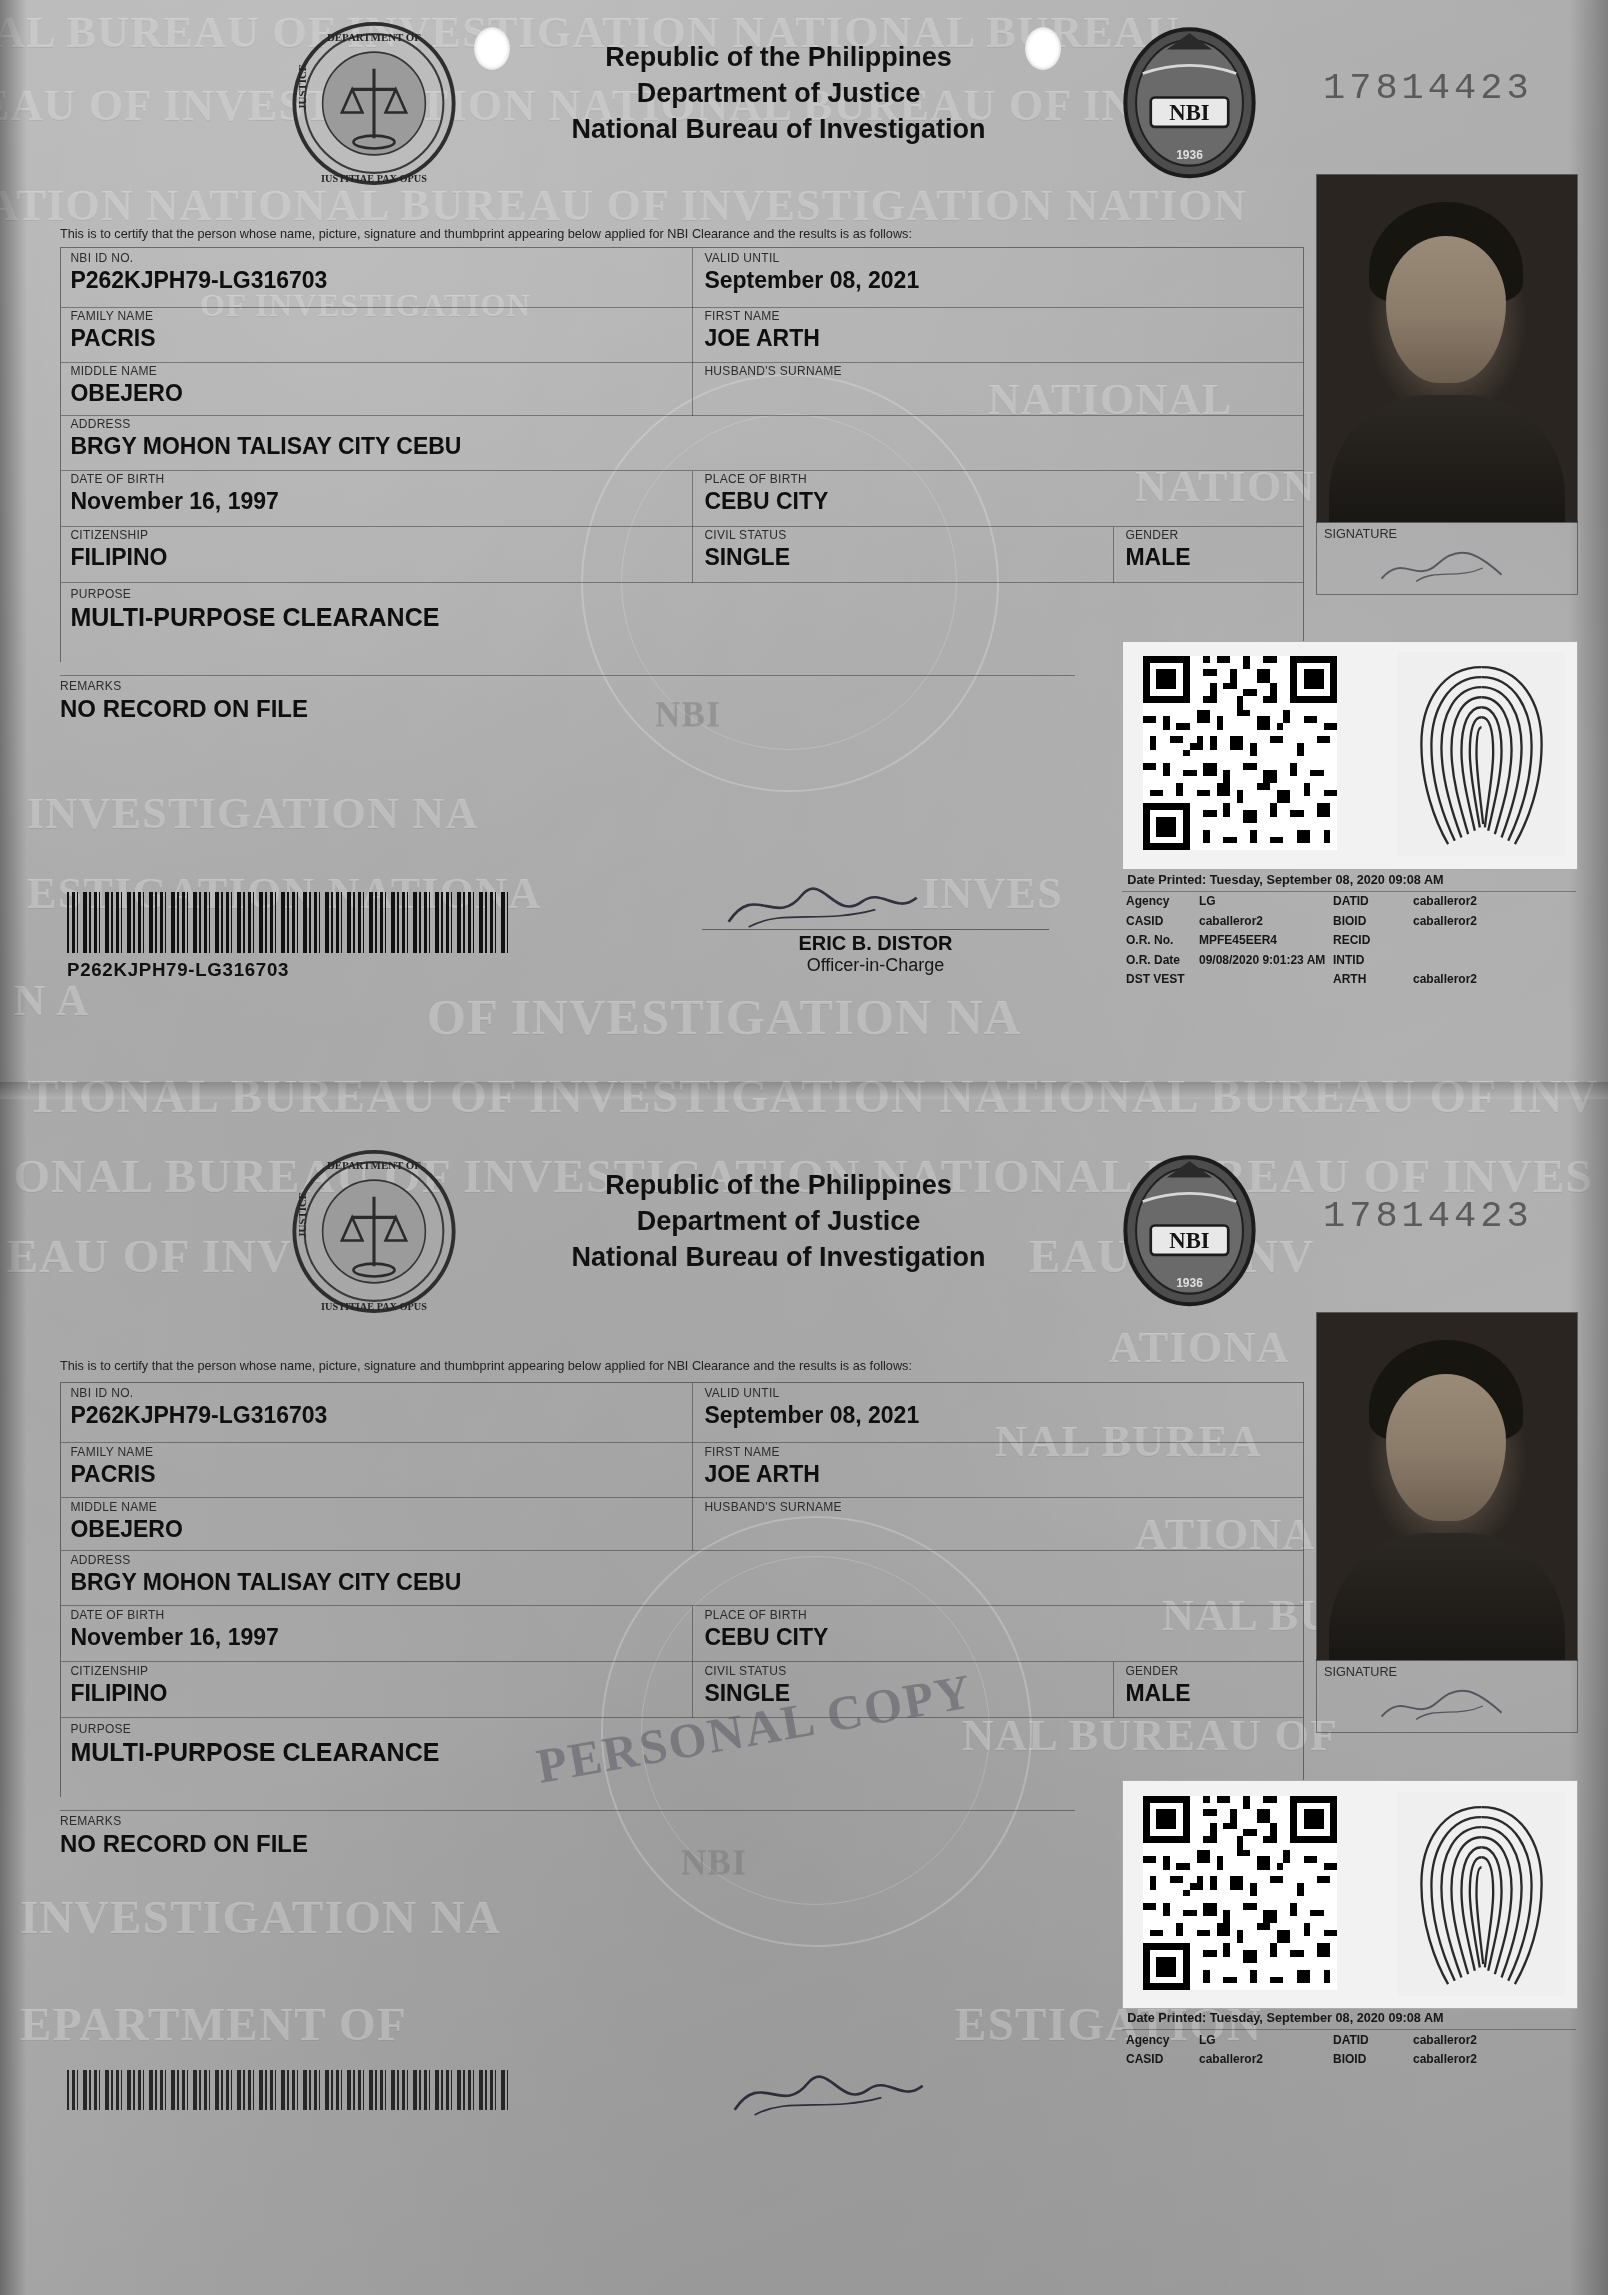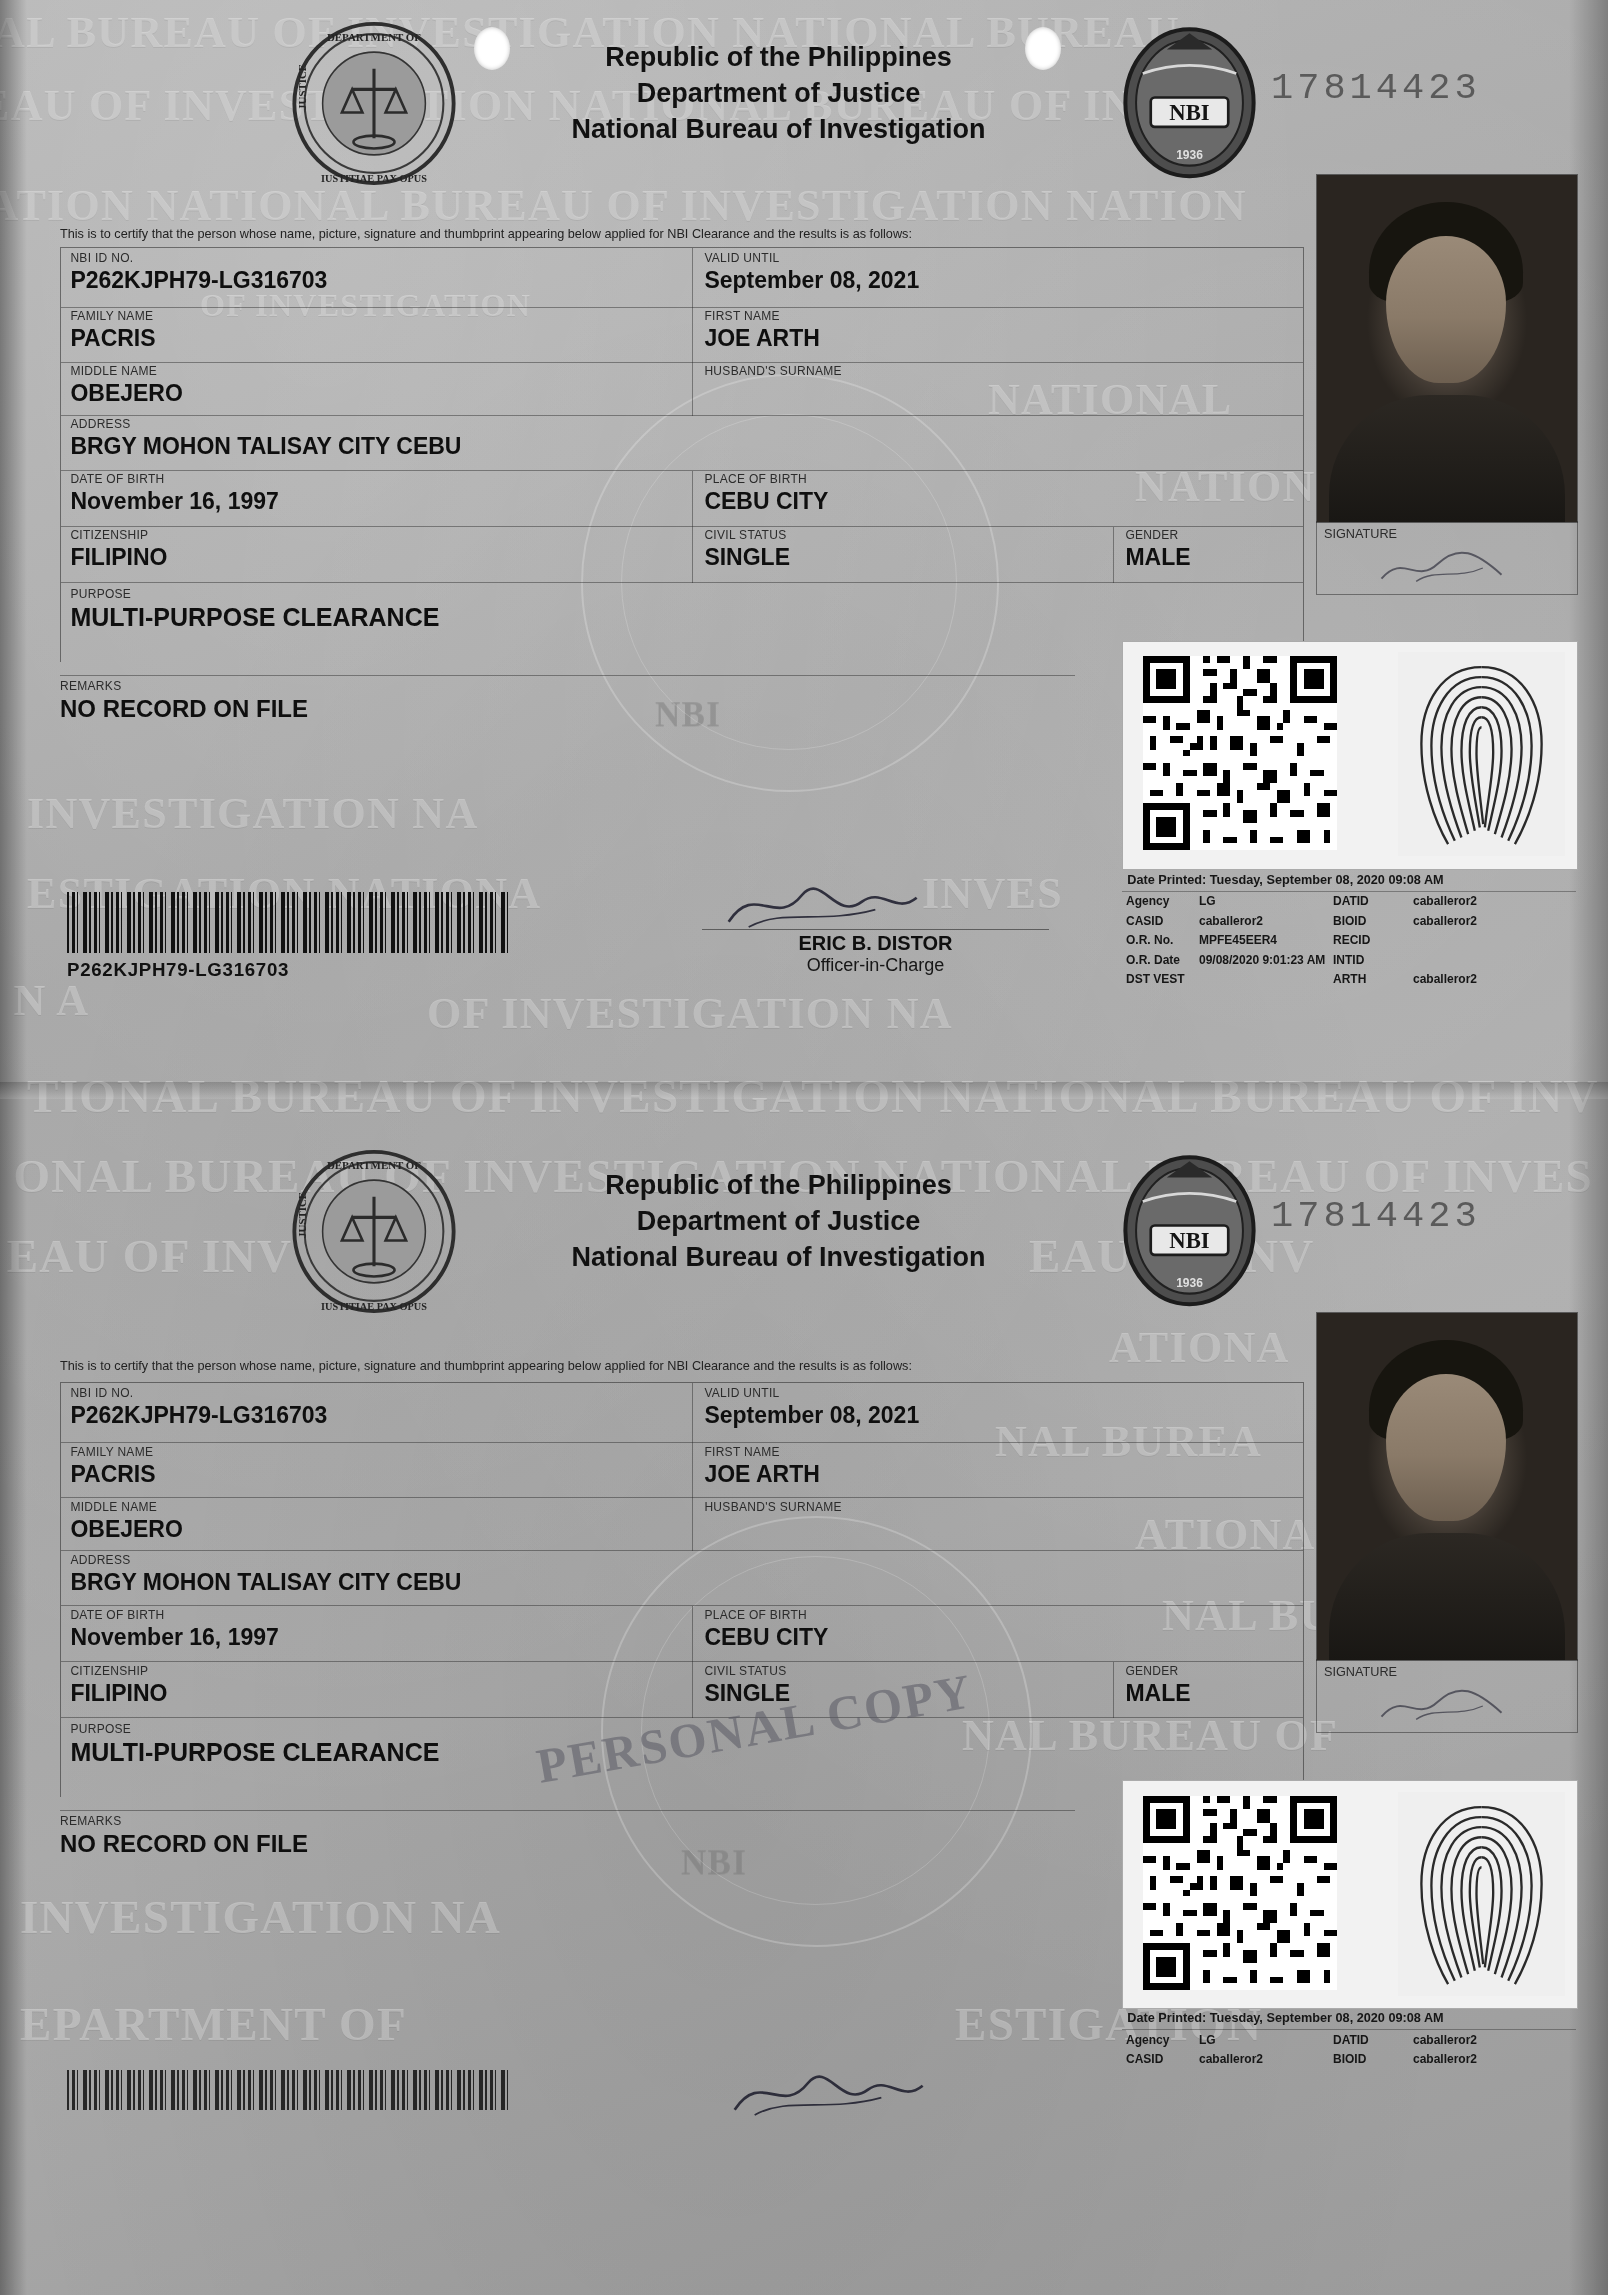--- a/index.html
+++ b/index.html
@@ -78,21 +78,21 @@
     width: 621px;
     text-align: center;
     font-family: "Liberation Sans", sans-serif;
     font-weight: bold;
     font-size: 27px;
     line-height: 1.33;
     color: #111;
   }
   .serial {
     position: absolute;
-    left: 1244px;
+    left: 1296px;
     top: 60px;
     font-family: "Liberation Mono", monospace;
     font-size: 37px;
     letter-spacing: 4px;
     color: #3a3a3a;
     opacity: 0.72;
   }
   .punch {
     position: absolute;
     width: 36px;
@@ -358,21 +358,21 @@
   <div class="wm" style="left:-40px; top:6.7px; font-size:44px;">NAL BUREAU OF INVESTIGATION NATIONAL BUREAU</div>
   <div class="wm" style="left:-20px; top:80px; font-size:44px;">EAU OF INVESTIGATION NATIONAL BUREAU OF INVES</div>
   <div class="wm" style="left:-13.4px; top:180px; font-size:44px;">ATION NATIONAL BUREAU OF INVESTIGATION NATION</div>
   <div class="wm" style="left:200px; top:287px; font-size:32px;">OF INVESTIGATION</div>
   <div class="wm" style="left:988px; top:374px; font-size:44px;">NATIONAL</div>
   <div class="wm" style="left:1135px; top:461px; font-size:44px;">NATIONA</div>
   <div class="wm" style="left:27px; top:788px; font-size:44px;">INVESTIGATION NA</div>
   <div class="wm" style="left:27px; top:868px; font-size:44px;">ESTIGATION NATIONA</div>
   <div class="wm" style="left:922px; top:868px; font-size:44px;">INVES</div>
   <div class="wm" style="left:13.4px; top:975px; font-size:44px;">N A</div>
-  <div class="wm" style="left:427px; top:988px; font-size:44px;">OF INVESTIGATION NA</div>
+  <div class="wm" style="left:427px; top:988px; font-size:50px;">OF INVESTIGATION NA</div>
   <div class="wm" style="left:27px; top:1069px; font-size:47px;">TIONAL BUREAU OF INVESTIGATION NATIONAL BUREAU OF INV</div>
   <div class="wm" style="left:13.4px; top:1149px; font-size:47px;">ONAL BUREAU OF INVESTIGATION NATIONAL BUREAU OF INVES</div>
   <div class="wm" style="left:6.7px; top:1229px; font-size:47px;">EAU OF INV</div>
   <div class="wm" style="left:1029px; top:1229px; font-size:47px;">EAU OF INV</div>
   <div class="wm" style="left:1109px; top:1322px; font-size:44px;">ATIONA</div>
   <div class="wm" style="left:995px; top:1416px; font-size:44px;">NAL BUREA</div>
   <div class="wm" style="left:1135px; top:1509px; font-size:44px;">ATIONA</div>
   <div class="wm" style="left:1162px; top:1590px; font-size:44px;">NAL BUR</div>
   <div class="wm" style="left:962px; top:1710px; font-size:44px;">NAL BUREAU OF</div>
   <div class="wm" style="left:20px; top:1890px; font-size:47px;">INVESTIGATION NA</div>

